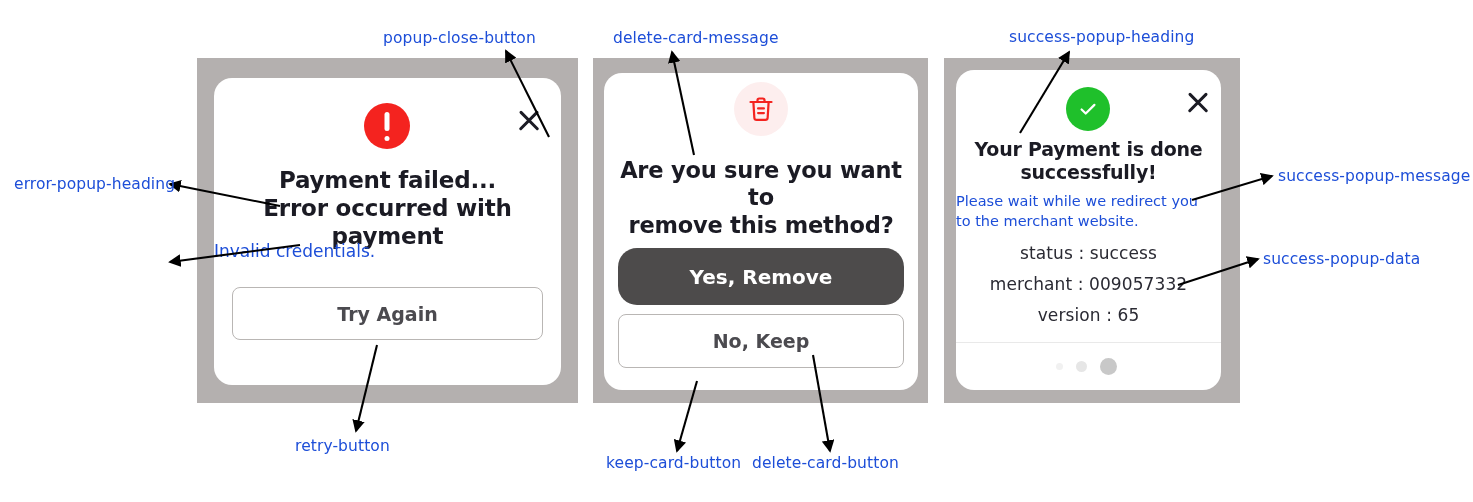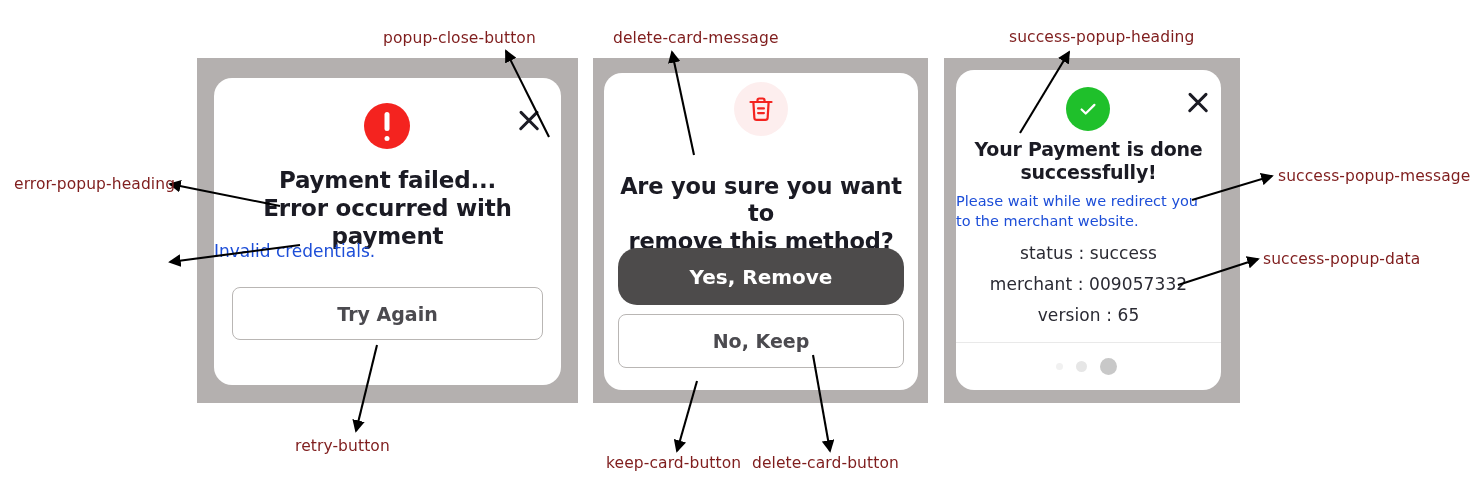--- a/index.html
+++ b/index.html
@@ -10,21 +10,21 @@
     position:relative;
     overflow:hidden;
   }
   .stage{position:absolute;left:0;top:0;width:1473px;height:502px;}
 
   
   .anno{
     position:absolute;
     font-family:"DejaVu Sans", sans-serif;
     font-size:15.5px;
-    color:#7f1d1d;
+    color:#1d4ed8;
     white-space:nowrap;
     letter-spacing:0.1px;
   }
   .anno-svg{position:absolute;left:0;top:0;width:1473px;height:502px;pointer-events:none;}
 
   
   .panel{
     position:absolute;
     background:#b4b0af;
   }
@@ -171,21 +171,21 @@
     <div class="trash-wrap" style="left:130px;top:9px;">
       <svg width="28" height="28" viewBox="0 0 24 24" fill="none" stroke="#f4231f" stroke-width="1.9" stroke-linecap="round" stroke-linejoin="round">
         <path d="M3 6h18"></path>
         <path d="M9 6V4.5A1.5 1.5 0 0 1 10.5 3h3A1.5 1.5 0 0 1 15 4.5V6"></path>
         <path d="M5.5 6.5l.8 13a2 2 0 0 0 2 1.9h7.4a2 2 0 0 0 2-1.9l.8-13"></path>
         <path d="M9.5 11.5h5"></path>
         <path d="M9.5 15.5h5"></path>
       </svg>
     </div>
 
-    <div class="heading" style="position:absolute;left:0;top:100px;width:314px;font-size:22.5px;">
+    <div class="heading" style="position:absolute;left:0;top:84px;width:314px;font-size:22.5px;">
       <div>Are you sure you want to</div>
       <div>remove this method?</div>
     </div>
 
     <div class="btn btn-solid" style="left:14px;top:175px;width:286px;height:57px;font-size:20px;">Yes, Remove</div>
 
     <div class="btn btn-outline" style="left:14px;top:241px;width:286px;height:54px;font-size:19px;">No, Keep</div>
   </div>
 
   <div class="panel" style="left:944px;top:58px;width:296px;height:345px;"></div>

